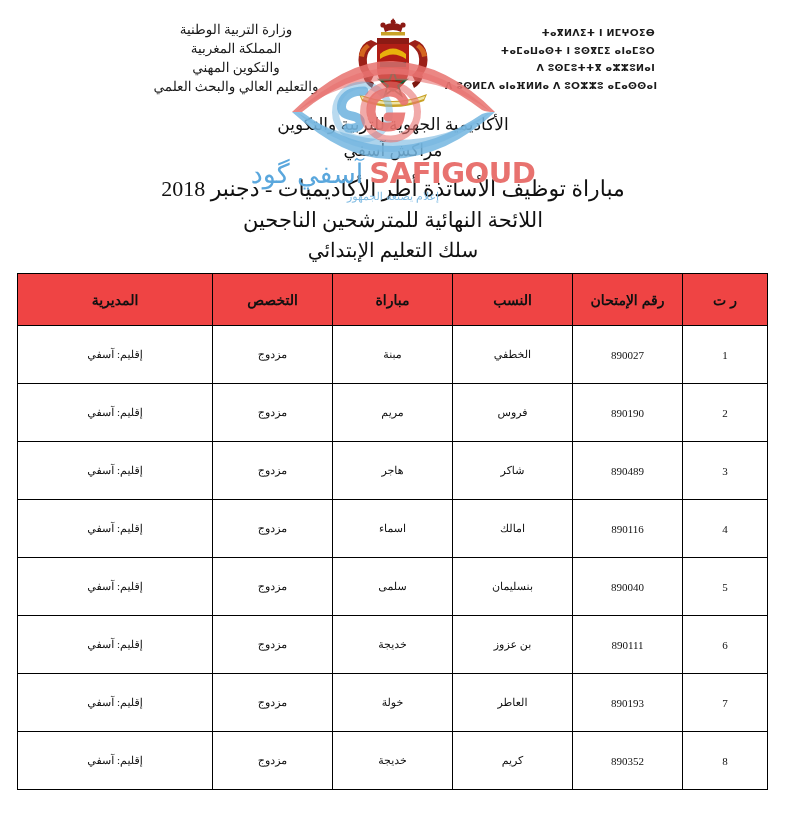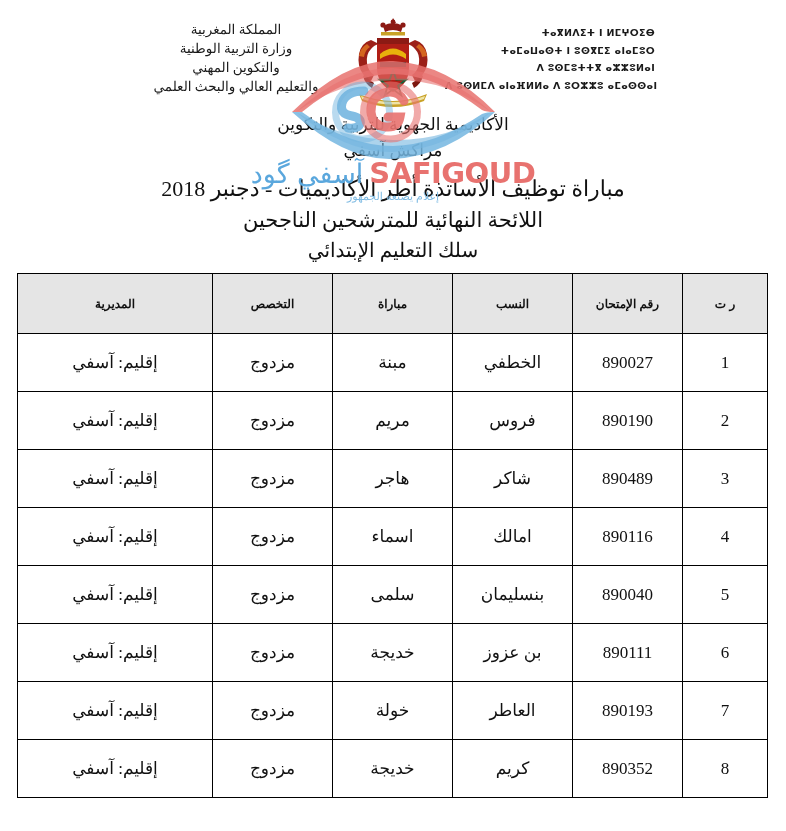--- a/index.html
+++ b/index.html
@@ -102,30 +102,30 @@
     width: 750px;
     border-collapse: collapse;
     direction: rtl;
     table-layout: fixed;
   }
   table.results th,
   table.results td {
     border: 1.4px solid #000000;
     text-align: center;
     vertical-align: middle;
-    font-size: 17px;
+    font-size: 11px;
     padding: 0;
     height: 58px;
     background: transparent;
   }
   table.results thead th {
-    background: #e5e5e5;
+    background: #ef4444;
     font-weight: bold;
-    font-size: 12px;
-    height: 60px;
+    font-size: 14px;
+    height: 52px;
     font-family: "Liberation Sans", sans-serif;
   }
   col.c-rank      { width: 85px; }
   col.c-exam      { width: 110px; }
   col.c-lastname  { width: 120px; }
   col.c-firstname { width: 120px; }
   col.c-spec      { width: 120px; }
   col.c-dir       { width: 195px; }
 
   td.rank, td.exam {
@@ -203,22 +203,22 @@
     opacity: .85;
   }
   .wm-url .mid { color: #7c5fcf; }
 </style>
 </head>
 <body>
 
 <div class="doc-header">
 
   <div class="header-side ar">
+    <div>وزارة التربية الوطنية</div>
     <div>المملكة المغربية</div>
-    <div>وزارة التربية الوطنية</div>
     <div>والتكوين المهني</div>
     <div>والتعليم العالي والبحث العلمي</div>
   </div>
 
   <div class="emblem">
     <svg viewBox="0 0 92 100" width="92" height="100" aria-hidden="true">
 
       <g fill="#8c1a14">
         <path d="M46 4 L49 9 L44 9 Z"></path>
         <path d="M36 12 q10 -6 20 0 l-2 6 q-8 -4 -16 0 Z"></path>

